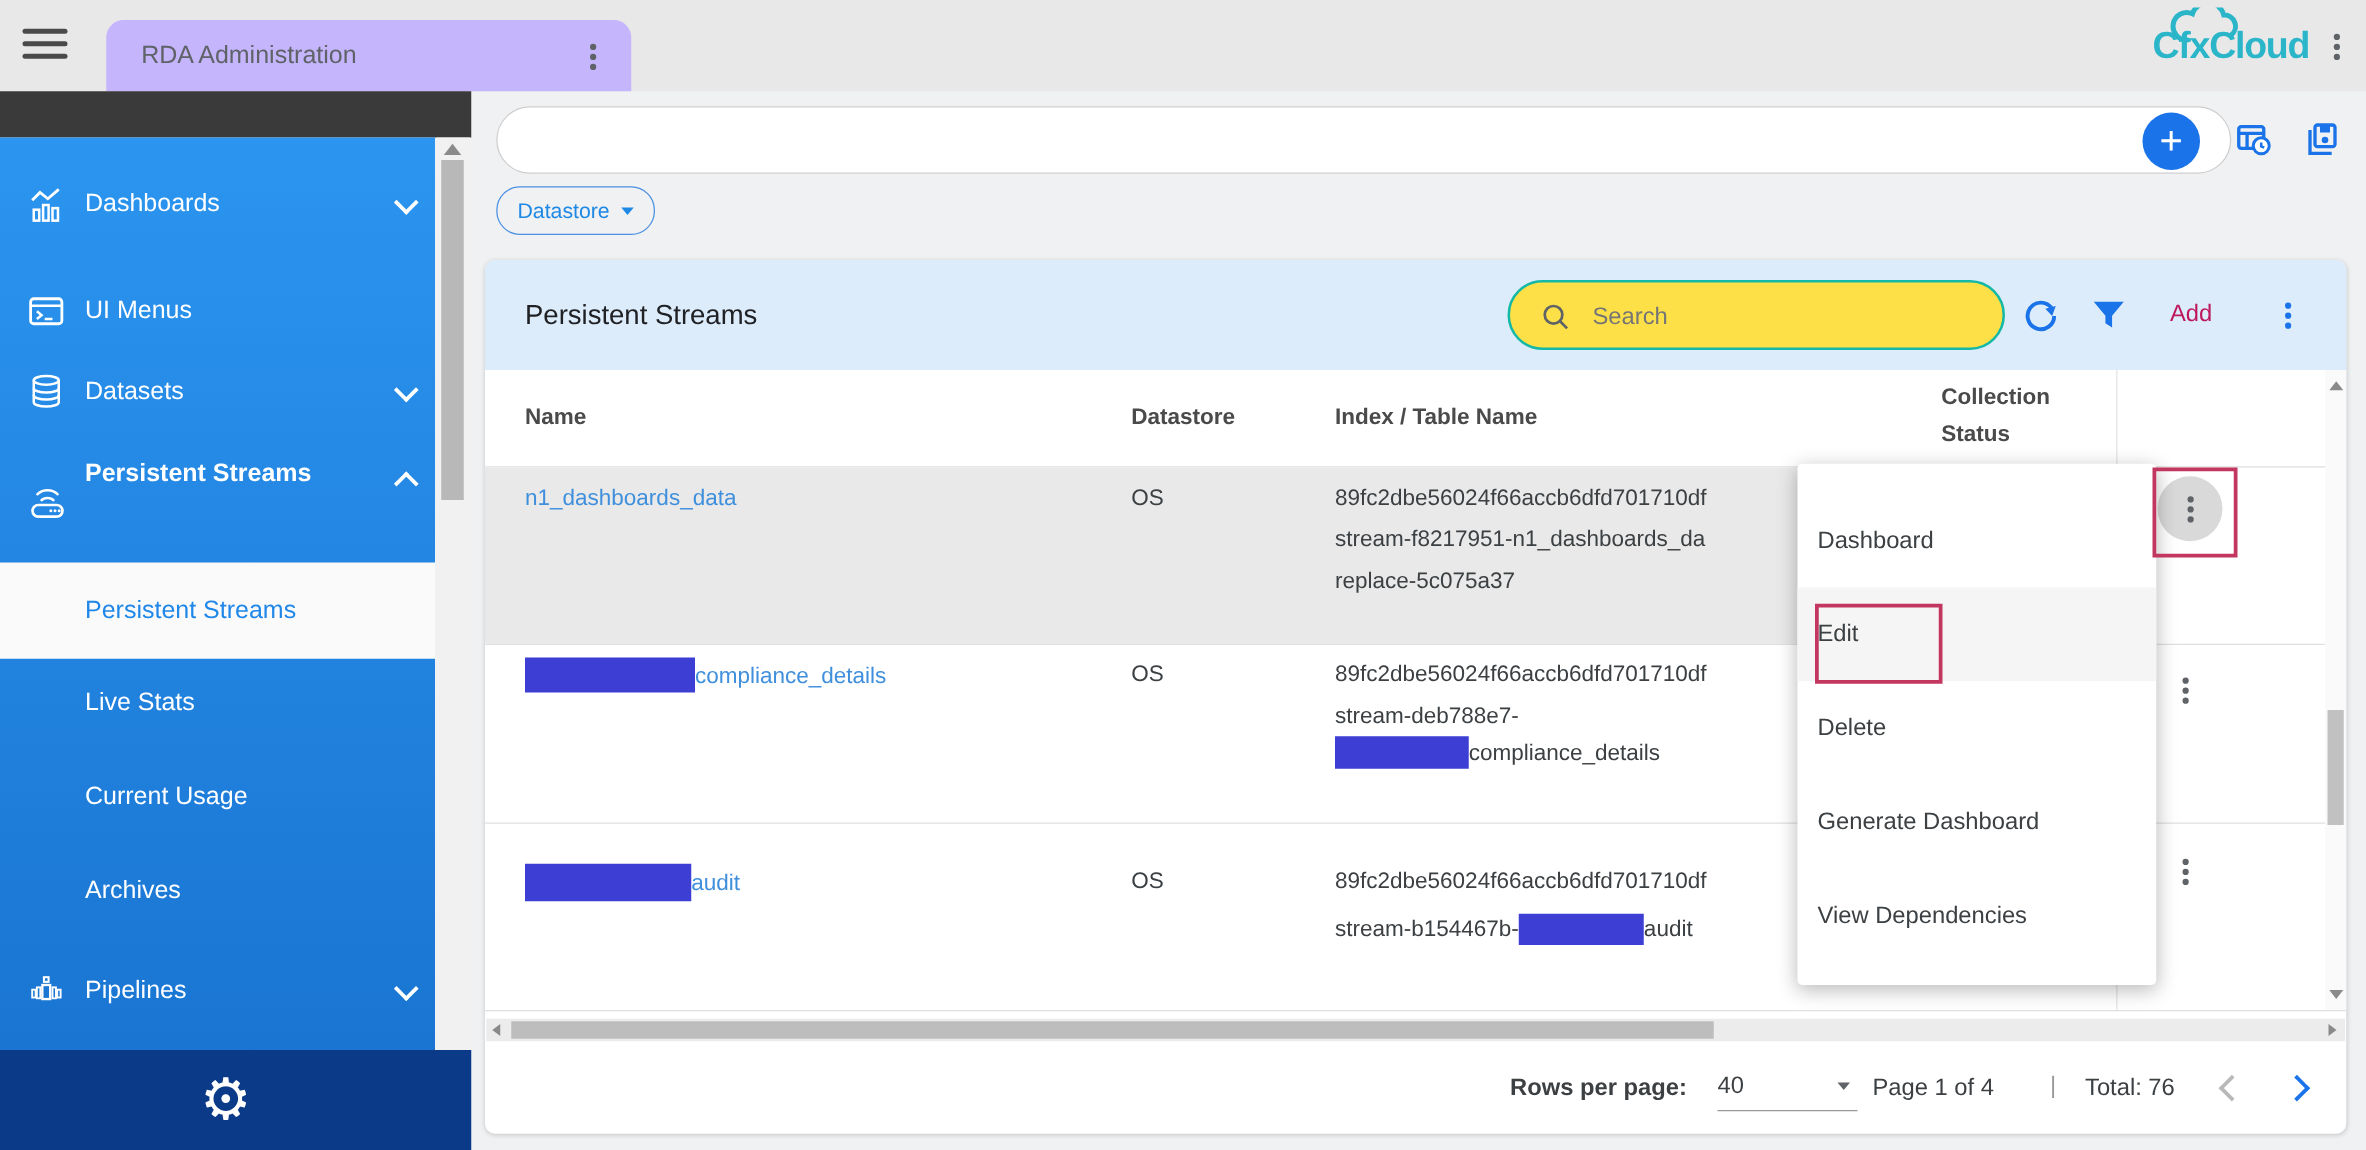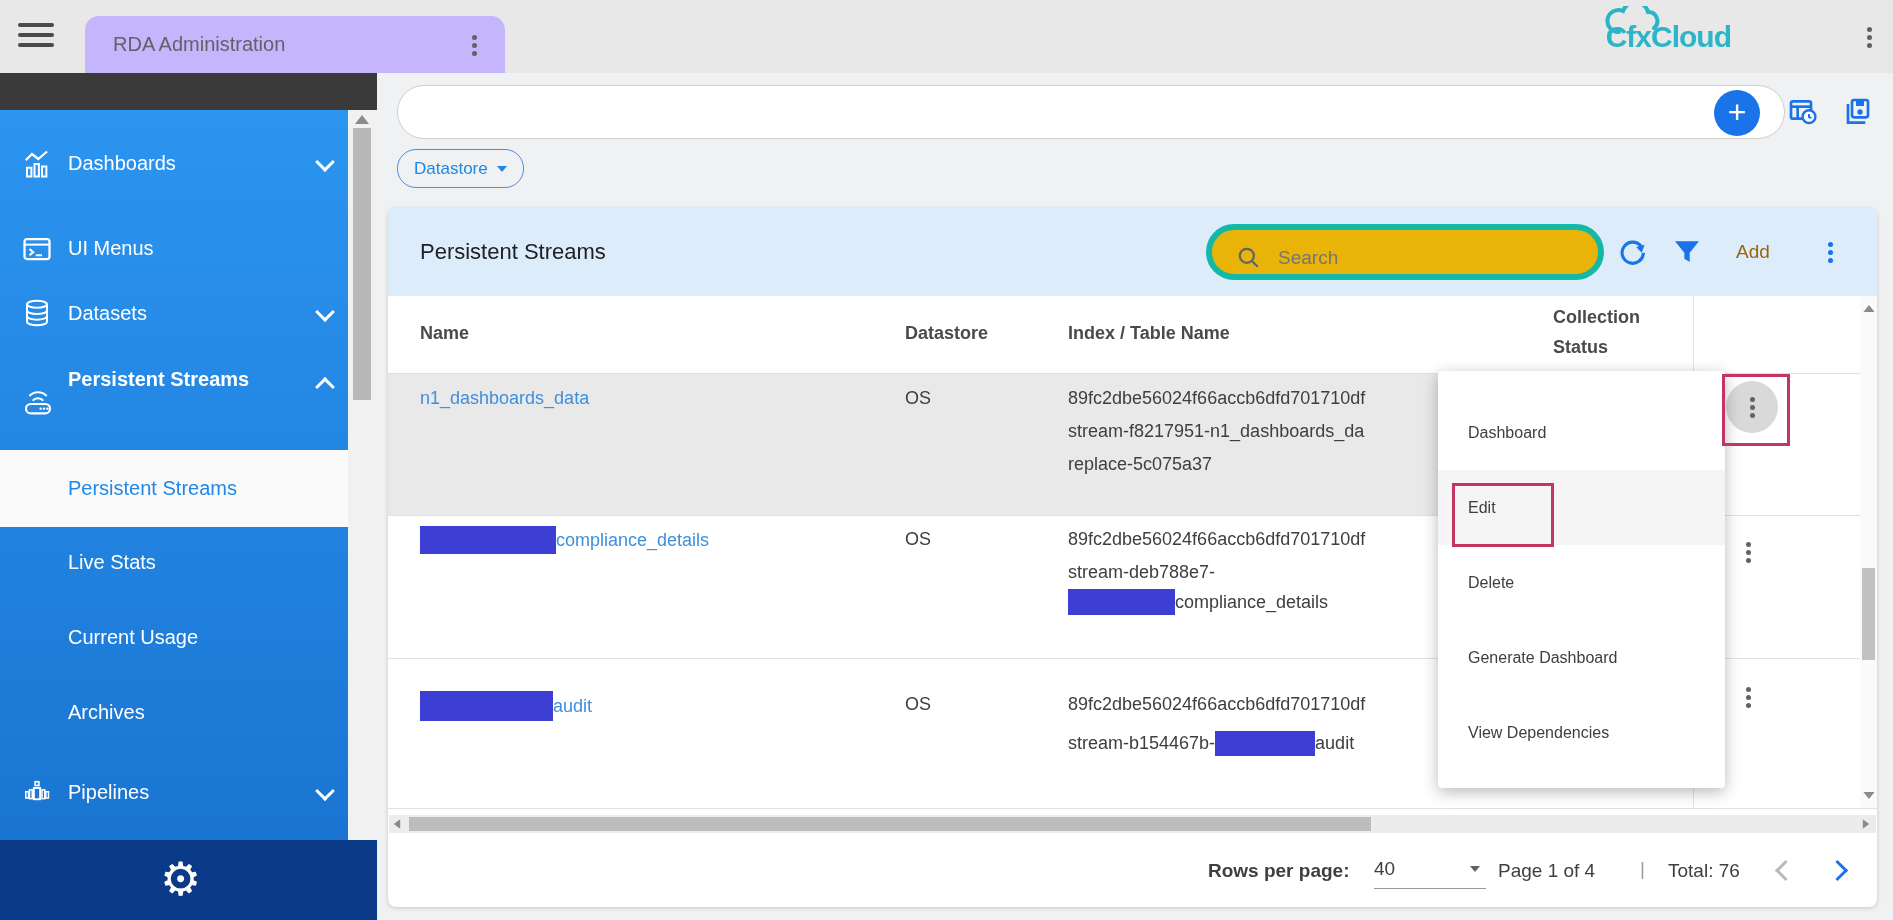--- a/index.html
+++ b/index.html
@@ -39,34 +39,34 @@
   .plusbtn{right:24px;top:4px;width:46px;height:46px;border-radius:50%;background:#1a73e8;color:#fff;
            font-size:32px;line-height:44px;text-align:center;position:absolute;}
   .chip{left:397px;top:149px;height:37px;padding:0 16px;border:1px solid #4a90e2;border-radius:19px;
         color:#1e88e5;font-size:17px;line-height:37px;background:transparent;display:flex;align-items:center;gap:9px;}
   .caret{width:0;height:0;border-left:5px solid transparent;border-right:5px solid transparent;border-top:6px solid #1e88e5;}
   
   .card{left:388px;top:208px;width:1489px;height:699px;background:#fff;border-radius:8px;
         box-shadow:0 1px 4px rgba(0,0,0,.18);}
   .card-head{left:0;top:0;width:1489px;height:88px;background:#ddecfa;border-radius:8px 8px 0 0;}
   .card-title{left:32px;top:0;line-height:88px;font-size:22px;color:#202124;}
-  .pill{left:818px;top:16px;width:398px;height:56px;background:#eab308;border:6px solid #14b8a6;border-radius:28px;box-sizing:border-box;}
+  .pill{left:818px;top:16px;width:398px;height:56px;background:#fde047;border:2px solid #14b8a6;border-radius:28px;box-sizing:border-box;}
   .pill input{position:absolute;left:64px;top:12px;width:300px;height:30px;border:none;outline:none;font-size:19px;background:transparent;color:#5f6368;}
-  .addlbl{font-size:19px;color:#a16207;}
+  .addlbl{font-size:19px;color:#be185d;}
   .thead-lbl{font-size:18px;font-weight:bold;color:#4a4a4a;}
   .cell{font-size:18px;color:#3c4043;white-space:nowrap;}
   .link{color:#3f8fdc;}
   .redact{display:inline-block;background:#3d3ed4;}
   .rowline{left:0;width:1489px;height:1px;background:#e0e0e0;}
   .vline{left:1305px;top:88px;width:1px;height:512px;background:#e3e3e3;}
   .flexrow{display:flex;align-items:center;}
   
   .menu{left:1438px;top:371px;width:287px;height:417px;background:#fff;border-radius:4px;
         box-shadow:0 4px 16px rgba(0,0,0,.28);z-index:10;}
-  .menu-item{height:75px;line-height:75px;padding-left:30px;font-size:16px;color:#3c4043;}
+  .menu-item{height:75px;line-height:75px;padding-left:16px;font-size:19px;color:#3c4043;}
   .menu-item.hl{background:#f5f5f5;}
   .annot{border:3px solid #c2365f;z-index:12;background:transparent;}
   .action-circle{width:52px;height:52px;border-radius:50%;background:#d9d9d9;z-index:9;
                  display:flex;align-items:center;justify-content:center;}
   
   .v-track{left:1472px;top:88px;width:17px;height:512px;background:#fafafa;}
   .v-thumb{left:2px;top:272px;width:13px;height:92px;background:#c1c1c1;}
   .h-track{left:1px;top:607px;width:1487px;height:18px;background:#ececec;display:flex;align-items:center;}
   .h-thumb{position:absolute;left:20px;top:2px;width:962px;height:14px;background:#bdbdbd;}
   .arrow-left{width:0;height:0;border-top:6px solid transparent;border-bottom:6px solid transparent;border-right:8px solid #8a8a8a;}
@@ -85,21 +85,21 @@
     <span></span>
       <span></span>
       <span></span>
   </div>
   <div class="abs tab">
     <div class="abs tab-label">RDA Administration</div>
     <div class="abs dots-wrap" style="left:375px;top:12px;">
         <div class="vdots"></div>
       </div>
   </div>
-  <div class="abs" style="left:1591px;top:6px;width:140px;text-align:right;">
+  <div class="abs" style="left:1722px;top:6px;width:140px;">
     <svg width="132" height="30" viewBox="0 0 132 30">
       <path d="M28 26 a11 11 0 1 1 4 -21 a13 13 0 0 1 25 1 a9 9 0 0 1 6 16" fill="none" stroke="#2ab5c8" stroke-width="4" stroke-linecap="round"></path>
     </svg>
     <div class="logo-text" style="margin-top:-16px;">CfxCloud</div>
   </div>
   <div class="abs dots-wrap" style="left:1855px;top:20px;">
       <div class="vdots"></div>
     </div>
 </div>
 

